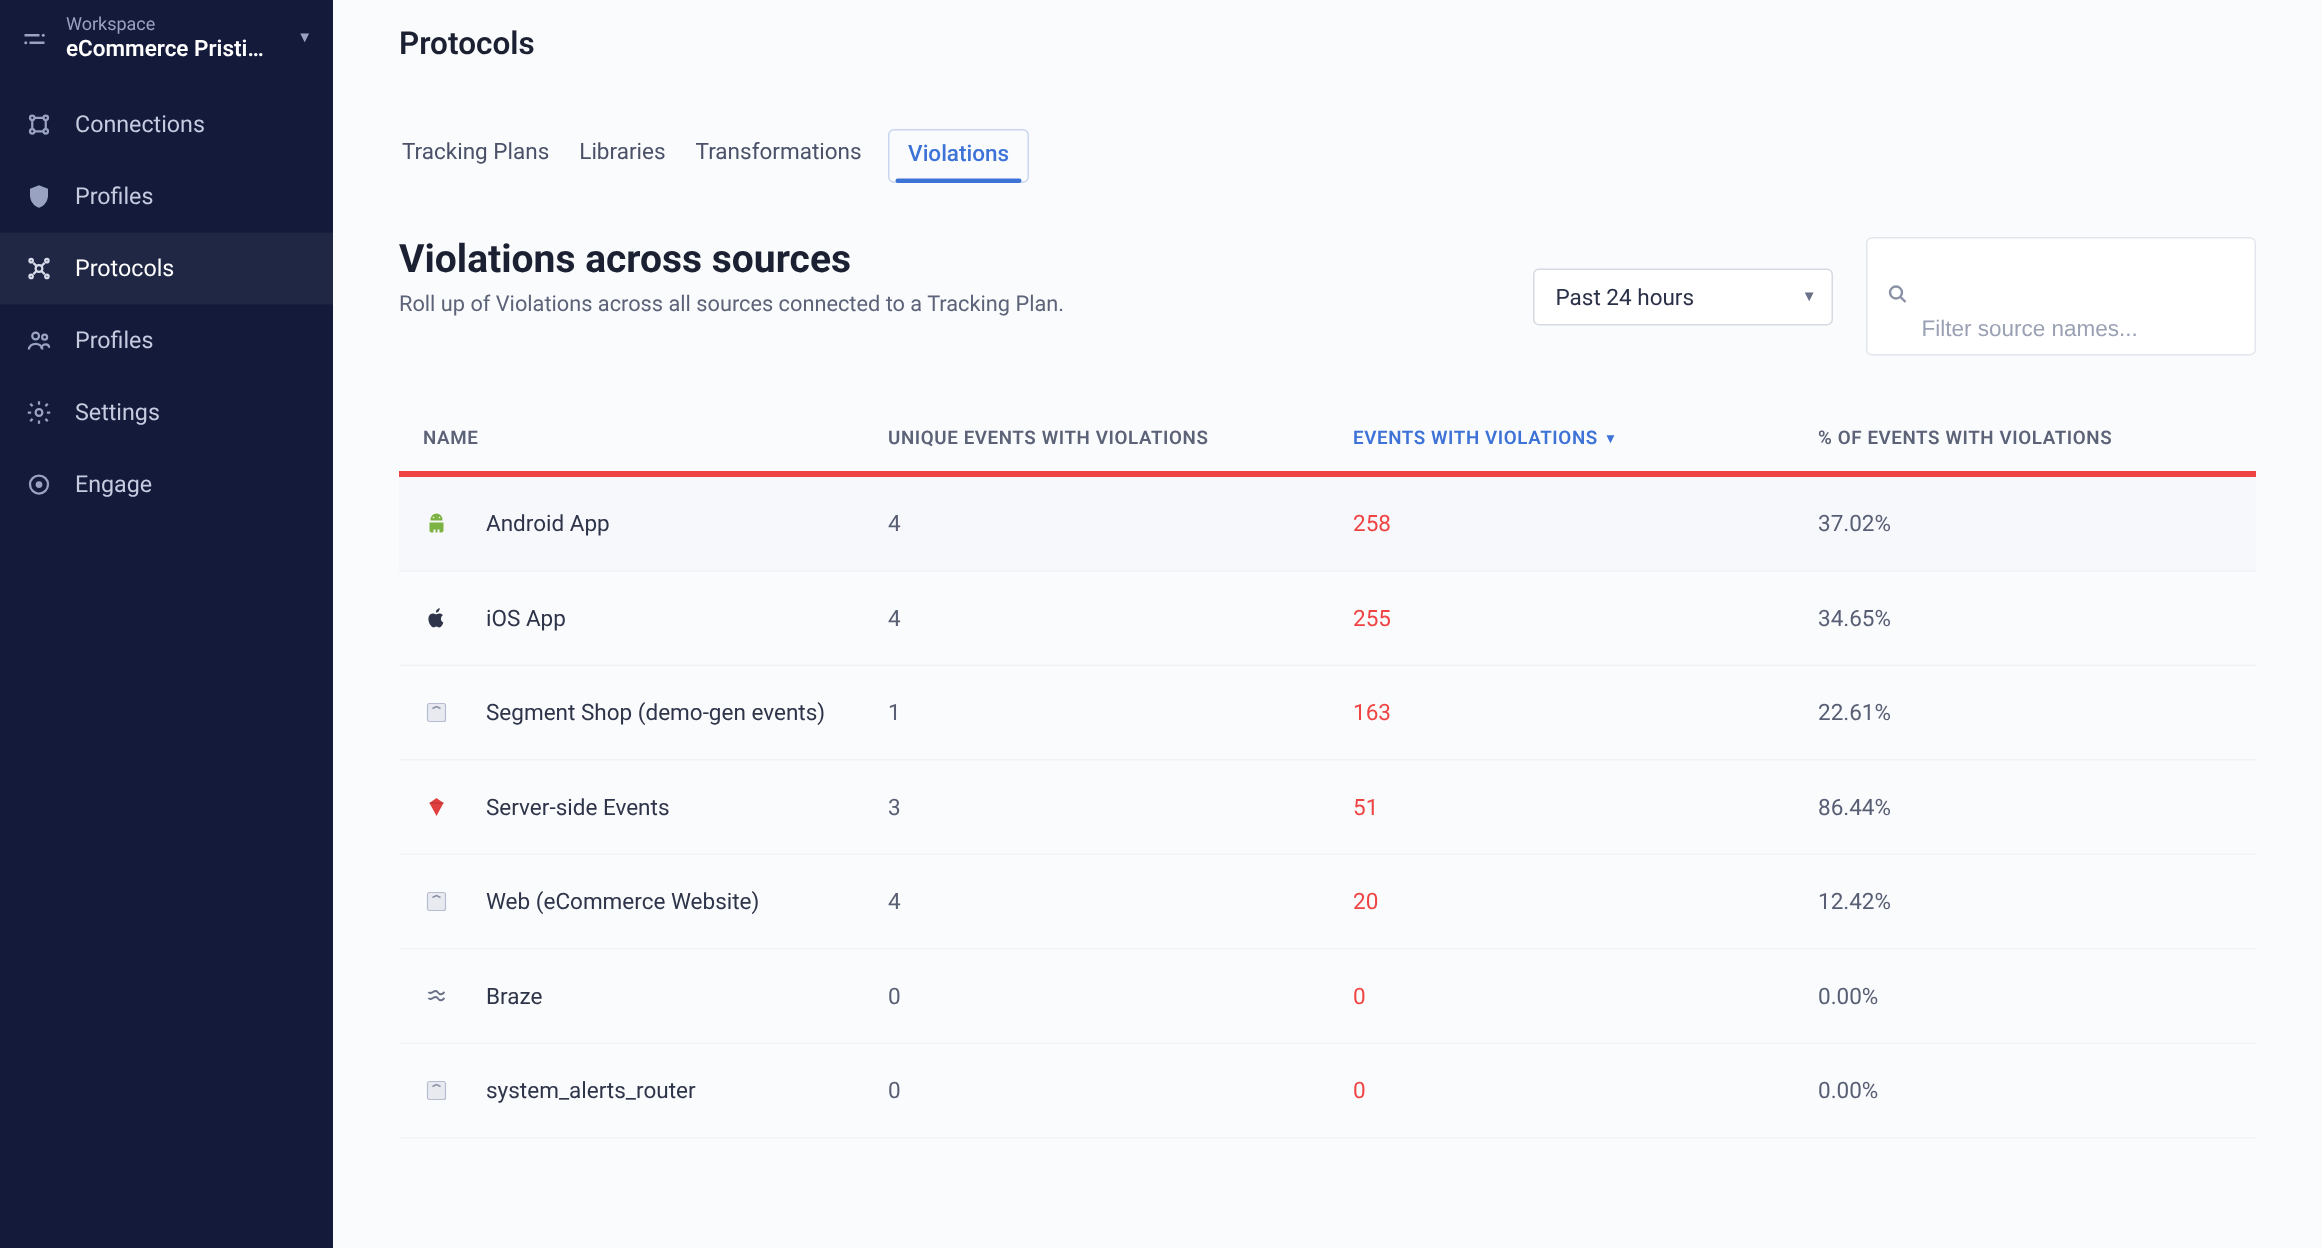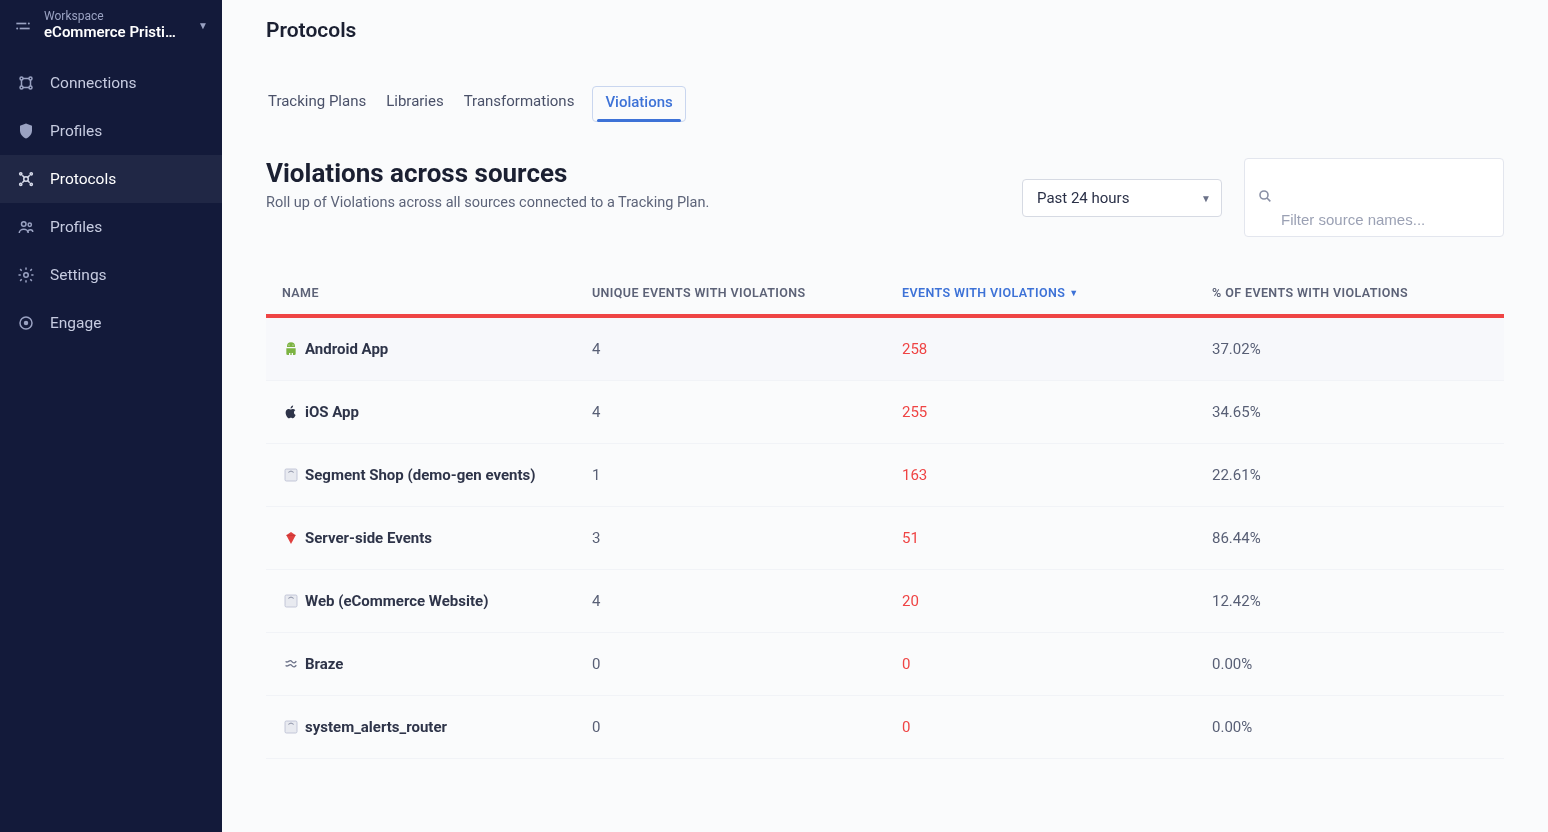--- a/index.html
+++ b/index.html
@@ -113,21 +113,21 @@
 .col-pct { flex: 1; }
 .row {
   display:flex; align-items:center;
   padding: 22px 16px;
   font-size:15px;
   color:#2e3449;
   border-bottom:1px solid #f1f3f7;
   cursor:pointer;
 }
 .row:first-of-type { background:#f7f8fb; }
-.cell-name { flex: 0 0 310px; display:flex; align-items:center; gap:5px; font-weight:700; }
+.cell-name { flex: 0 0 310px; display:flex; align-items:center; gap:24px; font-weight:400; }
 .cell-unique { flex: 0 0 310px; color:#585f75; }
 .cell-events { flex: 0 0 310px; color:#ef4444; }
 .cell-pct { flex:1; color:#585f75; }
 .src-icon { width:18px; height:18px; display:flex; align-items:center; justify-content:center; }
 
 </style>
 </head>
 <body>
 
 <aside class="sidebar">

